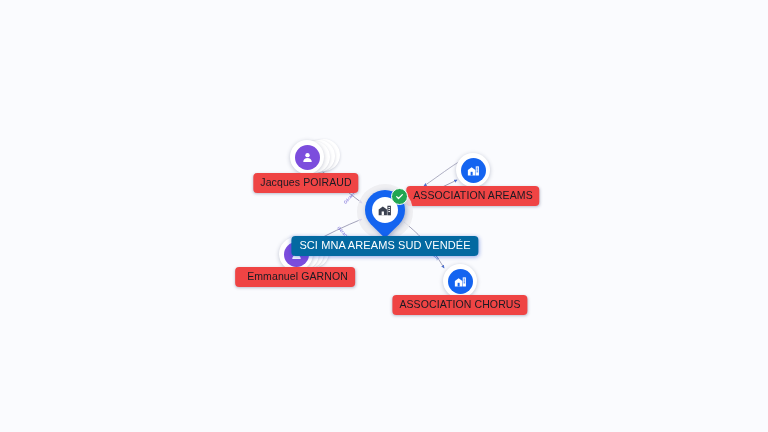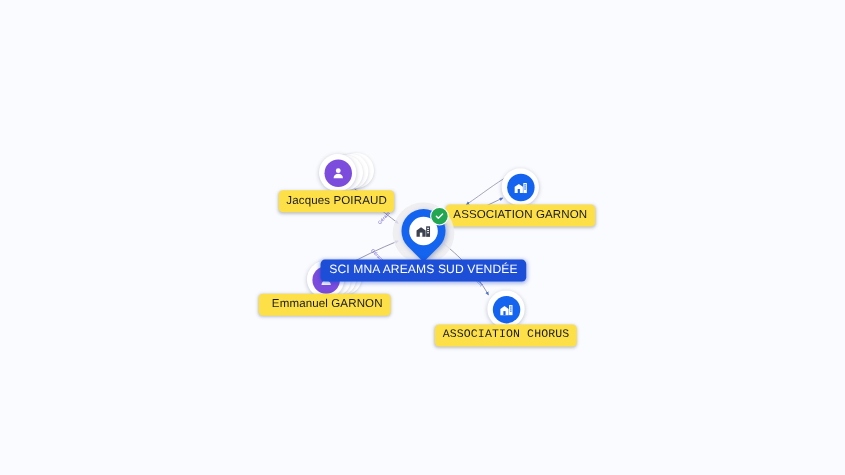--- a/index.html
+++ b/index.html
@@ -148,27 +148,27 @@
 
   
   .node-label {
     position: absolute;
     transform: translate(-50%, 0);
     white-space: nowrap;
     font-size: 10.5px;
     line-height: 13px;
     padding: 3px 7px 4px 7px;
     border-radius: 4px;
-    background: #fde047;
+    background: #ef4444;
     color: #1a1a22;
     box-shadow: 0 1px 3px rgba(40,50,90,.30);
     letter-spacing: .1px;
   }
   .node-label.primary {
-    background: #1d4ed8;
+    background: #0369a1;
     color: #ffffff;
     font-size: 11px;
     padding: 3px 8px 4px 8px;
     box-shadow: 0 1px 4px rgba(16,60,200,.45);
   }
 
   
   .edge-label {
     position: absolute;
     transform-origin: 50% 50%;
@@ -252,37 +252,37 @@
           <path d="M3 20V11l6-4.2 6 4.2V20z" fill="#ffffff"></path>
           <rect x="15.6" y="5.4" width="5.1" height="14.6" fill="#ffffff"></rect>
           <rect x="16.9" y="7.4" width="2.5" height="1.5" fill="#1464f0"></rect>
           <rect x="16.9" y="10.4" width="2.5" height="1.5" fill="#1464f0"></rect>
           <rect x="16.9" y="13.4" width="2.5" height="1.5" fill="#1464f0"></rect>
           <rect x="7.4" y="14.1" width="3.2" height="5.9" fill="#1464f0"></rect>
         </svg>
       </div>
     </div>
   </div>
-  <div class="node-label" style="left:473px; top:186px;">ASSOCIATION GARNON</div>
+  <div class="node-label" style="left:473px; top:186px;">ASSOCIATION AREAMS</div>
 
   <div class="node" style="left:460px; top:281px; width:38px; height:38px;">
     <div class="org-circle">
       <div class="org-disc">
         <svg width="15" height="15" viewBox="0 0 24 24" aria-hidden="true">
           <path d="M3 20V11l6-4.2 6 4.2V20z" fill="#ffffff"></path>
           <rect x="15.6" y="5.4" width="5.1" height="14.6" fill="#ffffff"></rect>
           <rect x="16.9" y="7.4" width="2.5" height="1.5" fill="#1464f0"></rect>
           <rect x="16.9" y="10.4" width="2.5" height="1.5" fill="#1464f0"></rect>
           <rect x="16.9" y="13.4" width="2.5" height="1.5" fill="#1464f0"></rect>
           <rect x="7.4" y="14.1" width="3.2" height="5.9" fill="#1464f0"></rect>
         </svg>
       </div>
     </div>
   </div>
-  <div class="node-label" style="left:460px; top:295px;font-family:Liberation Mono, monospace;">ASSOCIATION CHORUS</div>
+  <div class="node-label" style="left:460px; top:295px;">ASSOCIATION CHORUS</div>
 
   <div class="node" style="left:385px; top:212px; width:60px; height:60px;">
     <div class="pin-halo"></div>
     <div class="pin-shape"></div>
     <div class="pin-inner">
       <svg width="16" height="16" viewBox="0 0 24 24" aria-hidden="true">
         <path d="M2.5 20V11.3l6.2-4.4 6.2 4.4V20z" fill="#3c4250"></path>
         <rect x="15.6" y="5.6" width="5.3" height="14.4" fill="#3c4250"></rect>
         <rect x="17" y="7.6" width="2.5" height="1.5" fill="#ffffff"></rect>
         <rect x="17" y="10.6" width="2.5" height="1.5" fill="#ffffff"></rect>

